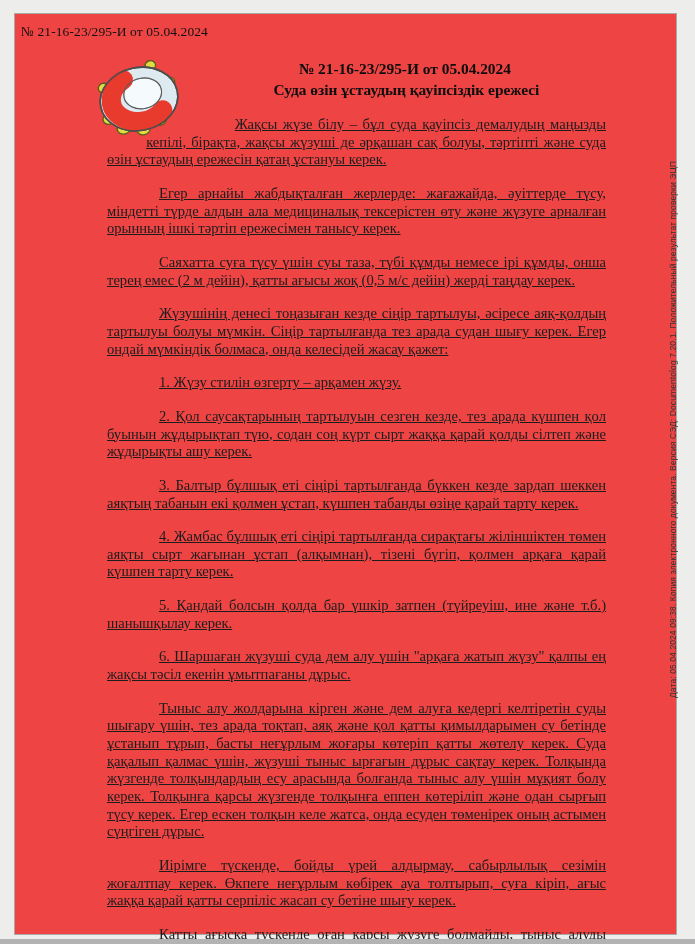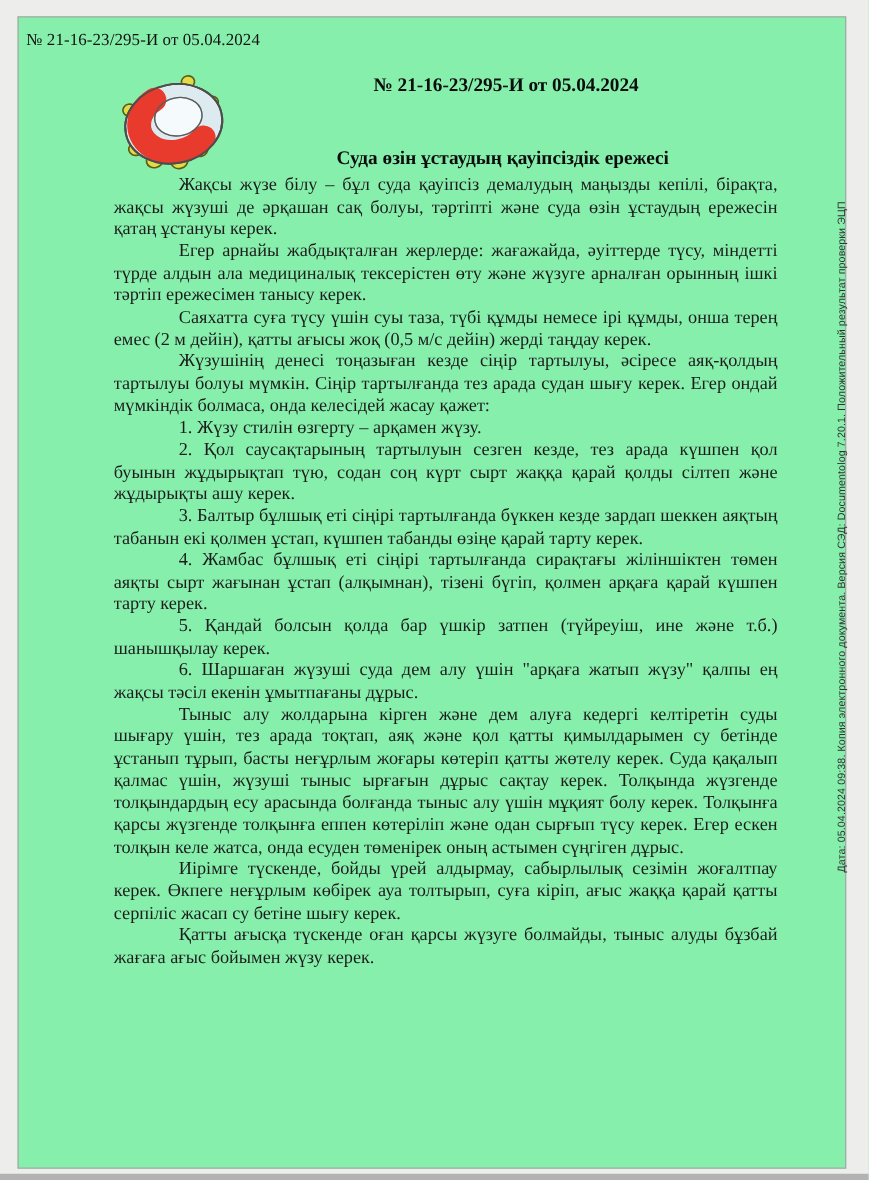--- a/index.html
+++ b/index.html
@@ -3,45 +3,45 @@
 <meta charset="utf-8">
 <style>
   html,body{margin:0;padding:0;}
   body{
     width:695px;height:944px;position:relative;overflow:hidden;
     background:#ededec;
     font-family:"Liberation Serif","DejaVu Serif",serif;
   }
   .page{
     position:absolute;left:14px;top:13px;width:663px;height:922px;
-    background:#86efac;border:1px solid #a9a9a9;box-sizing:border-box;
+    background:#ef4444;border:1px solid #a9a9a9;box-sizing:border-box;
   }
   .bottom-bar{
     position:absolute;left:0;top:939px;width:695px;height:5px;background:#b3b3b3;
   }
   .header-ref{
     position:absolute;left:6px;top:10px;
     font-size:13.5px;color:#111;letter-spacing:.1px;white-space:nowrap;
   }
   .content{
     position:absolute;left:76px;top:43px;width:531px;
     font-size:14.6px;line-height:17.65px;color:#1c1c1c;
   }
   .logo{
     float:left;width:88px;height:78px;margin:2px 8px 0 6px;
     shape-outside:ellipse(48% 50% at 50% 46%);
     position:relative;
   }
   .logo svg{position:absolute;left:0;top:0;width:84px;height:82px;}
   .doc-title{
-    text-align:center;font-weight:bold;font-size:15.4px;line-height:20.5px;color:#0d0d0d;margin-top:37px;
+    text-align:center;font-weight:bold;font-size:15.4px;line-height:20.5px;color:#0d0d0d;
   }
   .doc-title.first{margin-top:2px;}
   .body-text p{
-    margin:0;text-align:justify;text-indent:52px;
+    margin:16px;text-align:justify;text-indent:52px;text-decoration:underline;
   }
   .body-text{margin-top:3px;}
   .stamp{
     position:absolute;top:142px;right:17px;height:556px;
     writing-mode:vertical-rl;transform:rotate(180deg);
     font-family:"Liberation Sans","DejaVu Sans",sans-serif;
     font-size:8.5px;letter-spacing:.1px;color:#333;white-space:nowrap;
   }
 </style>
 </head>

